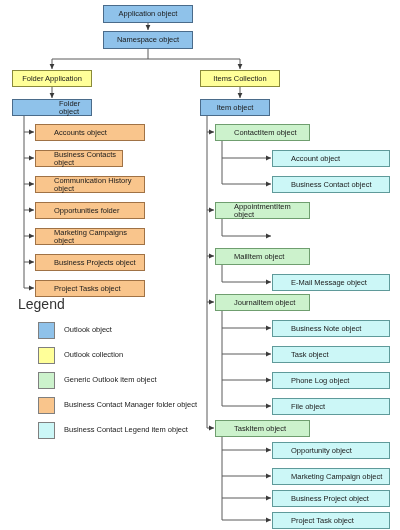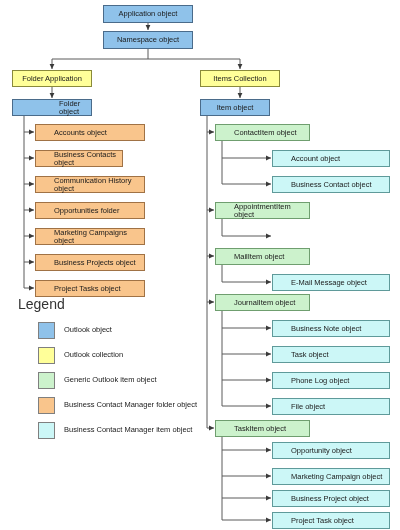--- a/index.html
+++ b/index.html
@@ -200,17 +200,17 @@
     <div class="lrow" style="top:76px;">
       <div class="lsw green"></div>
       <div class="ltxt">Generic Outlook item object</div>
     </div>
     <div class="lrow" style="top:101px;">
       <div class="lsw orange"></div>
       <div class="ltxt">Business Contact Manager folder object</div>
     </div>
     <div class="lrow" style="top:126px;">
       <div class="lsw cyan"></div>
-      <div class="ltxt">Business Contact Manager item object</div>
+      <div class="ltxt">Business Contact Legend item object</div>
     </div>
   </div>
 
 </div>
 
 </body></html>

